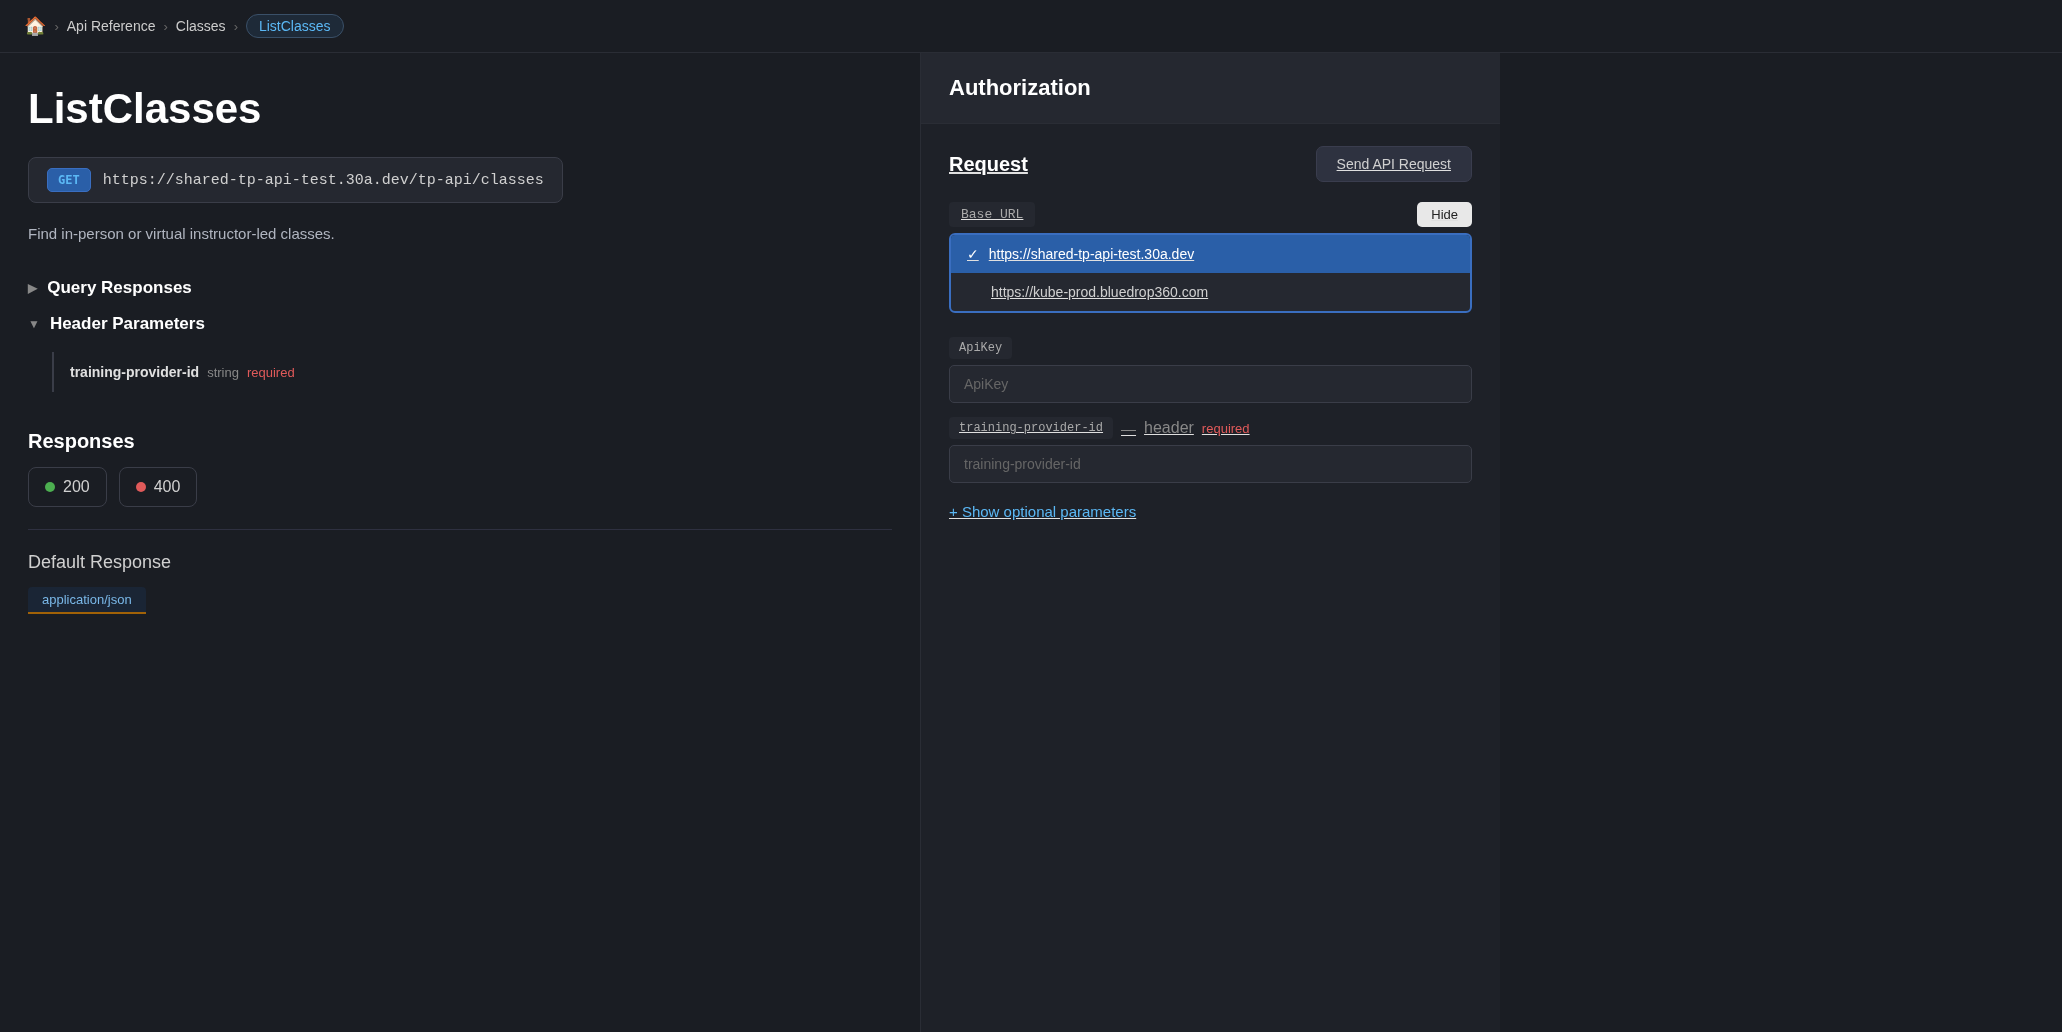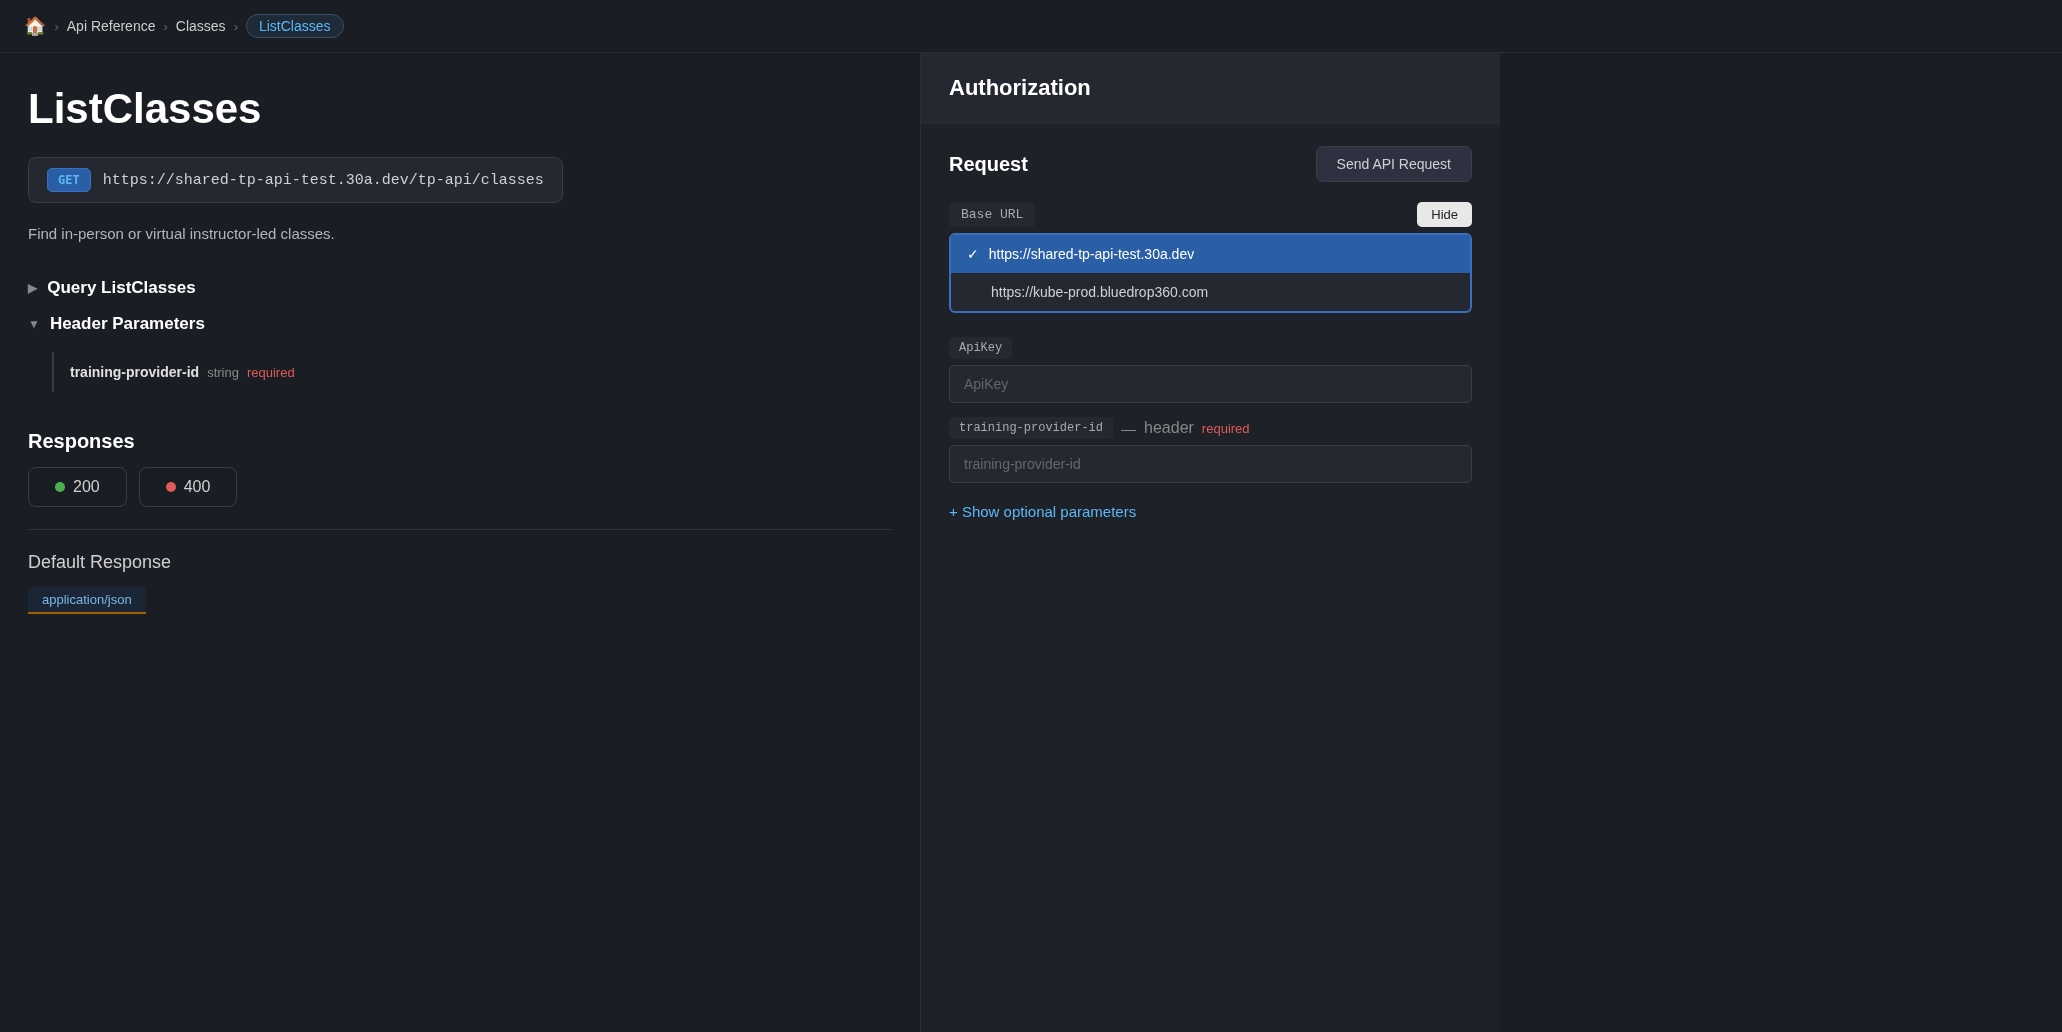--- a/index.html
+++ b/index.html
@@ -155,21 +155,21 @@
       gap: 12px;
       align-items: center;
     }
     .response-btn {
       display: flex;
       align-items: center;
       gap: 8px;
       border: 1px solid #3a3d48;
       background: transparent;
       color: #d0d0d0;
-      padding: 10px 26px;
+      padding: 10px 16px;
       border-radius: 8px;
       font-size: 16px;
       cursor: pointer;
     }
     .dot-green { width: 10px; height: 10px; border-radius: 50%; background: #4caf50; }
     .dot-red { width: 10px; height: 10px; border-radius: 50%; background: #e05a5a; }
 
     .divider {
       border: none;
       border-top: 1px solid #2e3040;
@@ -209,20 +209,21 @@
       border-bottom: 1px solid #2a2d35;
     }
     .auth-title {
       font-size: 22px;
       font-weight: 700;
       color: #ffffff;
     }
 
     .request-section {
       padding: 22px 28px;
+      text-decoration: underline;
     }
 
     .request-top {
       display: flex;
       align-items: center;
       justify-content: space-between;
       margin-bottom: 20px;
     }
 
     .request-title {
@@ -389,21 +390,21 @@
     <div class="endpoint-bar">
       <span class="method-badge">GET</span>
       <span class="endpoint-url">https://shared-tp-api-test.30a.dev/tp-api/classes</span>
     </div>
 
     <p class="description">Find in-person or virtual instructor-led classes.</p>
 
     
     <div class="section-header">
       <span class="arrow">▶</span>
-      <span>Query ListClasses</span>
+      <span>Query Responses</span>
     </div>
 
     
     <div class="section-header">
       <span class="arrow">▼</span>
       <span>Header Parameters</span>
     </div>
     <div class="section-content">
       <div class="param-row">
         <span class="param-name">training-provider-id</span>

